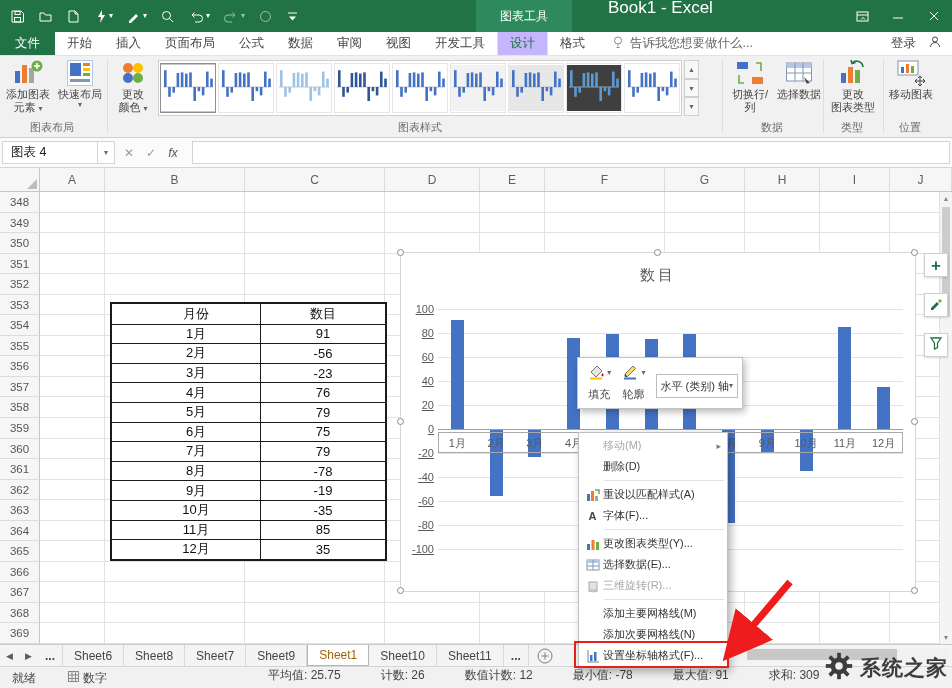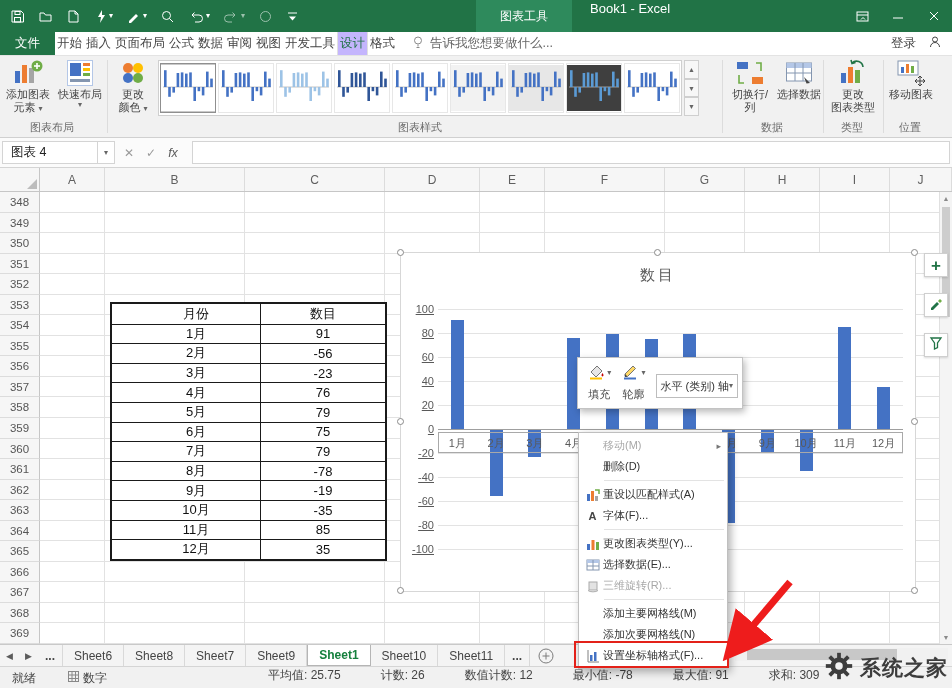--- a/index.html
+++ b/index.html
@@ -7,29 +7,29 @@
   *{box-sizing:border-box;}
 
   
   .titlebar{position:absolute;left:0;top:0;width:952px;height:32px;background:#217346;color:#fff;}
   .qat{position:absolute;left:10px;top:0;height:32px;display:flex;align-items:center;gap:13px;}
   .qat .qi{display:flex;align-items:center;gap:2px;}
   .qat svg{display:block;}
   .caret{font-size:8px;color:#fff;line-height:1;}
   .ct-block{position:absolute;left:476px;top:0;width:96px;height:32px;background:#2e8a5c;
     display:flex;align-items:center;justify-content:center;font-size:12px;}
-  .tb-title{position:absolute;left:590px;top:0;height:16px;display:flex;align-items:center;font-size:13px;}
+  .tb-title{position:absolute;left:608px;top:0;height:16px;display:flex;align-items:center;font-size:17px;}
   .win-controls{position:absolute;right:0;top:0;height:32px;display:flex;}
   .win-btn{width:36px;height:32px;display:flex;align-items:center;justify-content:center;}
 
   
   .tabs-row{position:absolute;left:0;top:32px;width:952px;height:24px;background:#fff;
     display:flex;align-items:stretch;font-size:12.5px;color:#444;border-bottom:1px solid #e3e3e3;}
   .file-tab{background:#217346;color:#fff;padding:0 15px;display:flex;align-items:center;}
-  .tab{padding:0 2px;display:flex;align-items:center;white-space:nowrap;}
+  .tab{padding:0 12px;display:flex;align-items:center;white-space:nowrap;}
   .tab.active{background:#c4b5fd;color:#217346;border-left:1px solid #e0e0e0;border-right:1px solid #e0e0e0;}
   .tellme{display:flex;align-items:center;gap:5px;color:#666;margin-left:14px;white-space:nowrap;}
   .tabs-right{margin-left:auto;display:flex;align-items:center;gap:12px;padding-right:10px;color:#444;}
 
   
   .ribbon{position:absolute;left:0;top:56px;width:952px;height:82px;background:#f1f1f1;border-bottom:1px solid #d0d0d0;}
   .rib-sep{position:absolute;top:4px;bottom:4px;width:1px;background:#dcdcdc;}
   .big-btn{position:absolute;top:2px;height:62px;display:flex;flex-direction:column;align-items:center;
     font-size:11px;color:#444;line-height:1.2;text-align:center;}
   .big-btn .bi{height:30px;display:flex;align-items:center;}
@@ -117,21 +117,21 @@
   .ctx-sep{height:1px;background:#e3e3e3;margin:3px 3px 3px 25px;}
   .red-box{position:absolute;left:574px;top:641px;width:155px;height:27px;border:2px solid #e32119;z-index:30;}
   .red-arrow{position:absolute;left:712px;top:574px;z-index:40;}
 
   
   .sheet-bar{position:absolute;left:0;top:644px;width:952px;height:22px;background:#f4f4f4;
     border-top:1px solid #c9c9c9;display:flex;align-items:stretch;font-size:12px;color:#444;}
   .snav{width:19px;display:flex;align-items:center;justify-content:center;color:#5c5c5c;font-size:9px;}
   .stab{padding:0 11px;display:flex;align-items:center;border-right:1px solid #d9d9d9;background:#f4f4f4;}
   .stab.ellipsis{padding:0 7px;font-weight:bold;}
-  .stab.active{background:#fff;color:#15803d;font-weight:bold;border:1px solid #b5b5b5;border-top:0;}
+  .stab.active{background:#fff;color:#a16207;font-weight:normal;border:1px solid #b5b5b5;border-top:0;}
   .newsheet{display:flex;align-items:center;padding:0 8px;}
   .hscroll{position:absolute;left:735px;top:648px;right:4px;height:13px;background:#f1f1f1;z-index:1;}
   .hs-thumb{position:absolute;left:12px;width:150px;top:1px;bottom:1px;background:#c8c8c8;}
 
   
   .status{position:absolute;left:0;top:666px;width:952px;height:22px;background:#f1f1f1;border-top:1px solid #d5d5d5;
     font-size:12px;color:#444;}
   .st-mode{position:absolute;left:12px;top:0;height:22px;display:flex;align-items:center;}
   .st-num{position:absolute;left:68px;top:0;height:22px;display:flex;align-items:center;gap:4px;}
   .st-stats{position:absolute;left:268px;top:0;height:22px;display:flex;align-items:flex-start;gap:40px;white-space:nowrap;}

